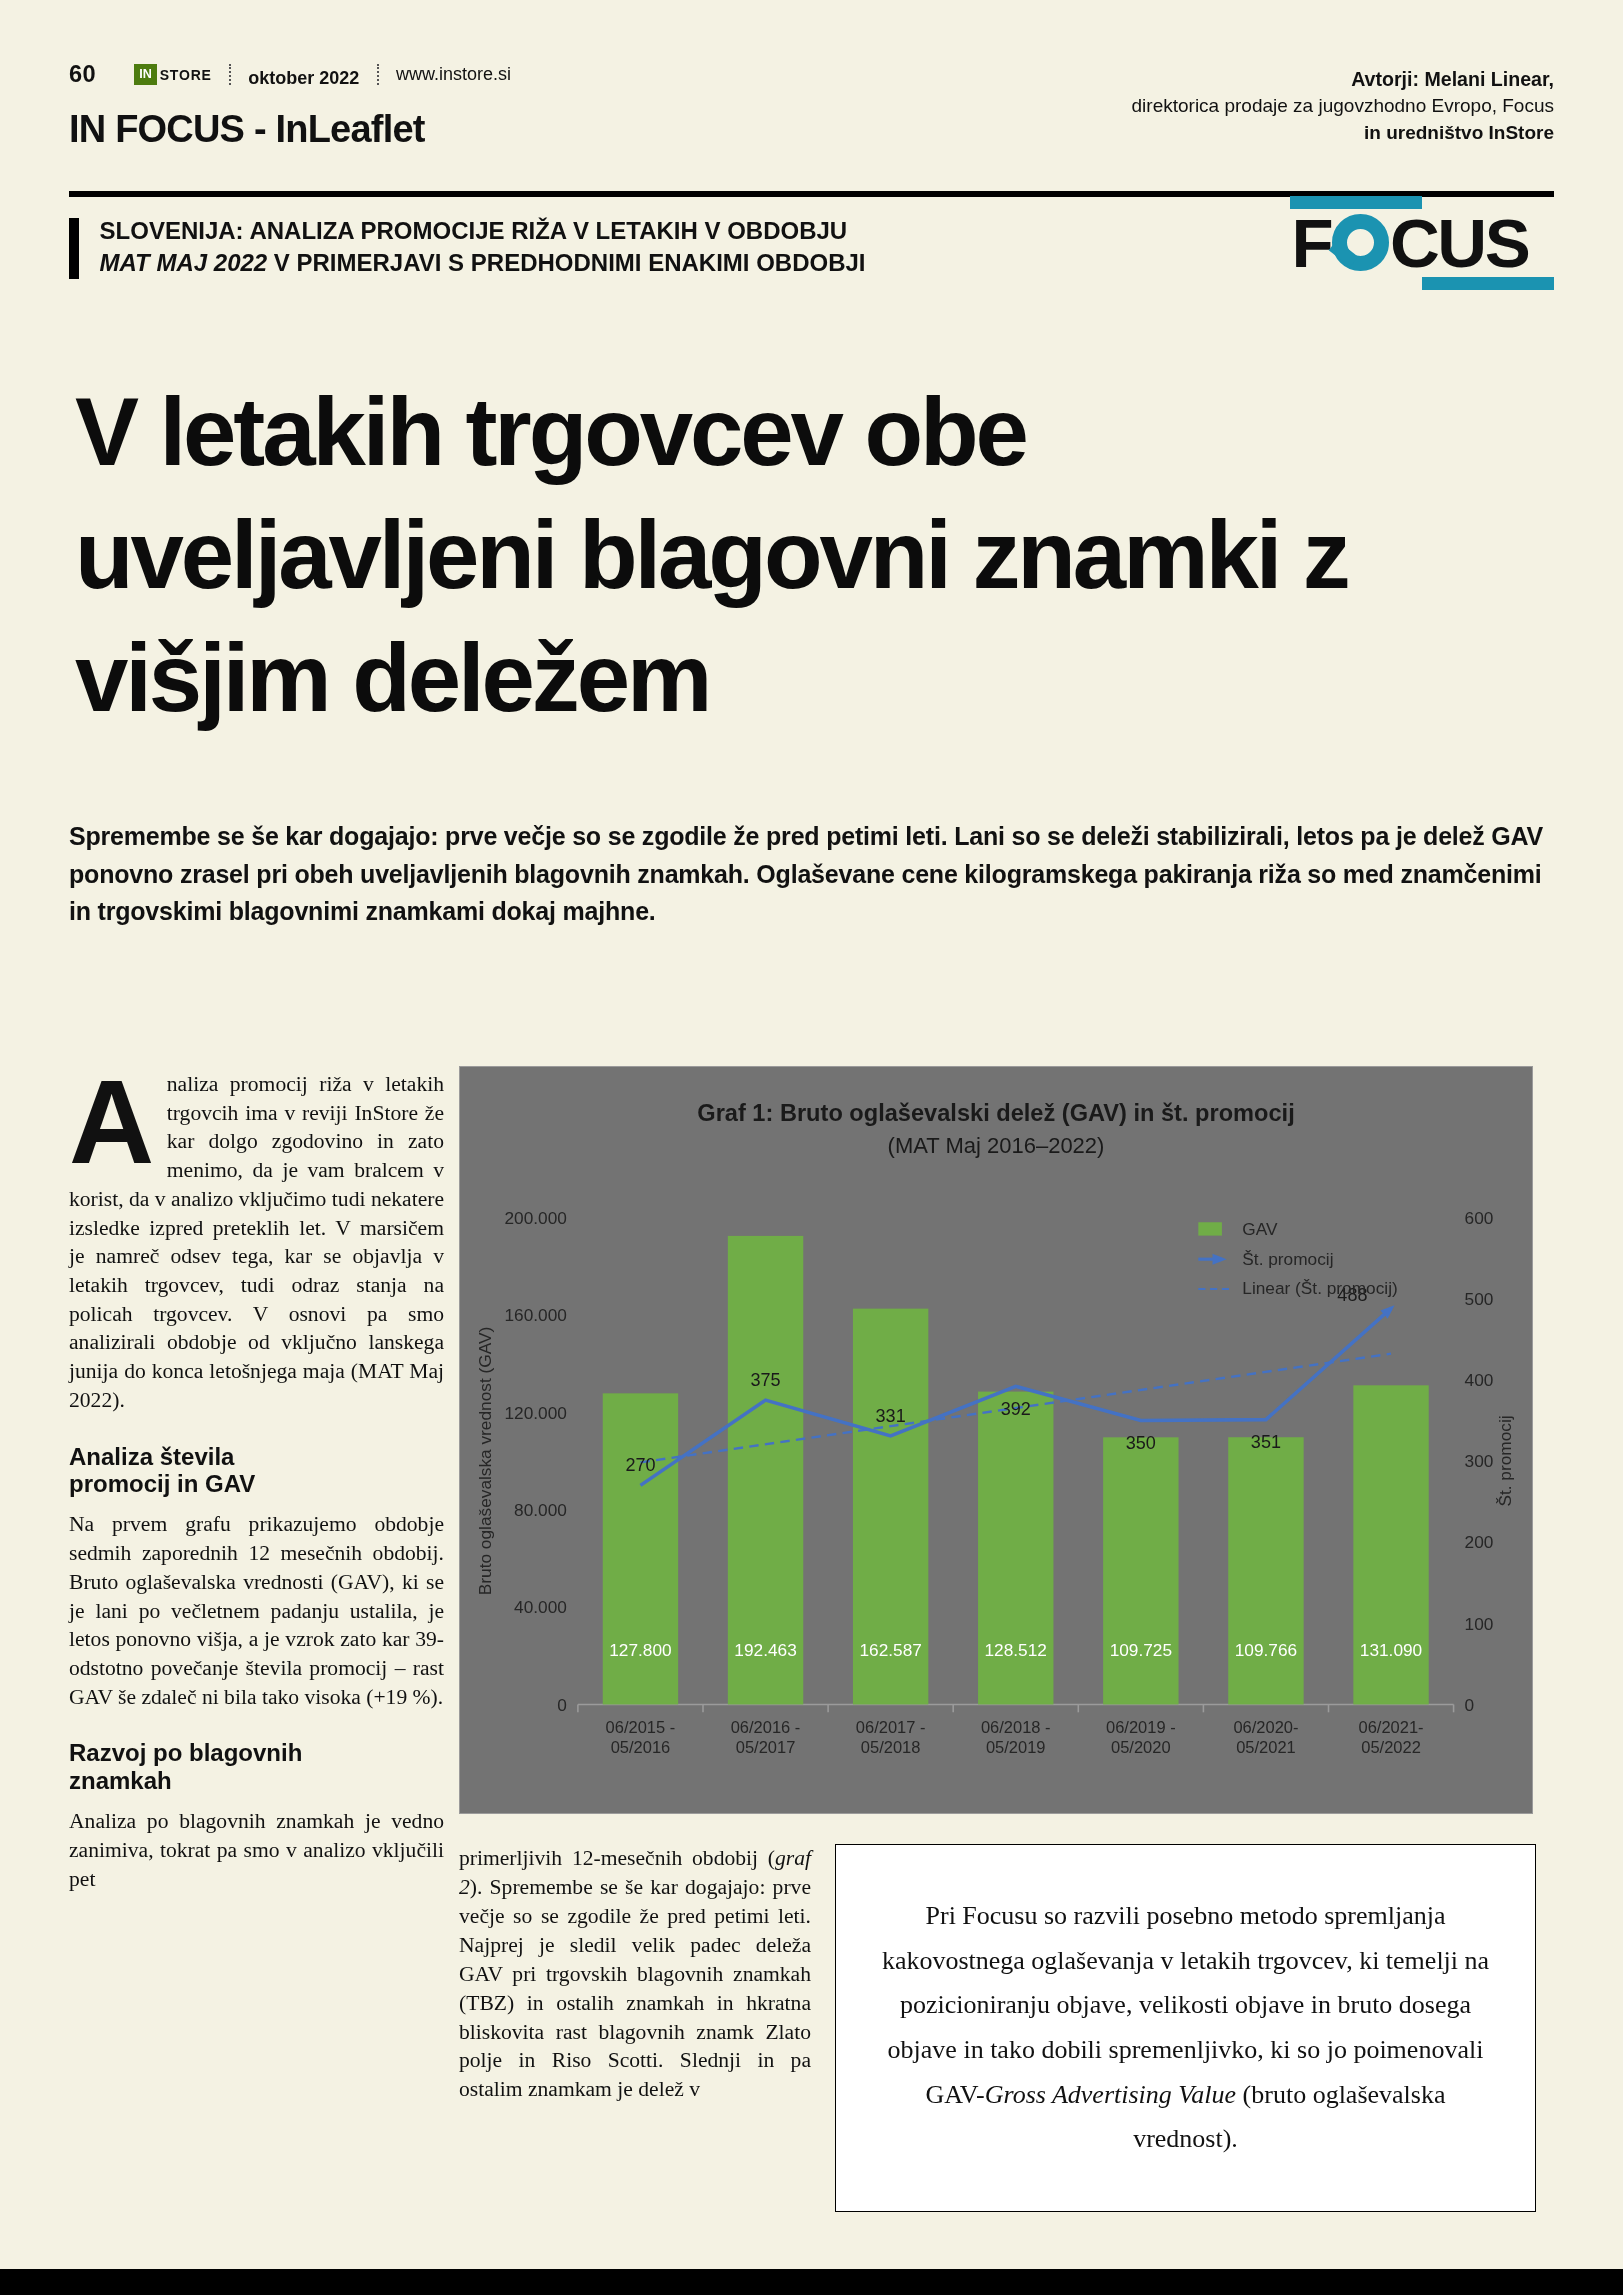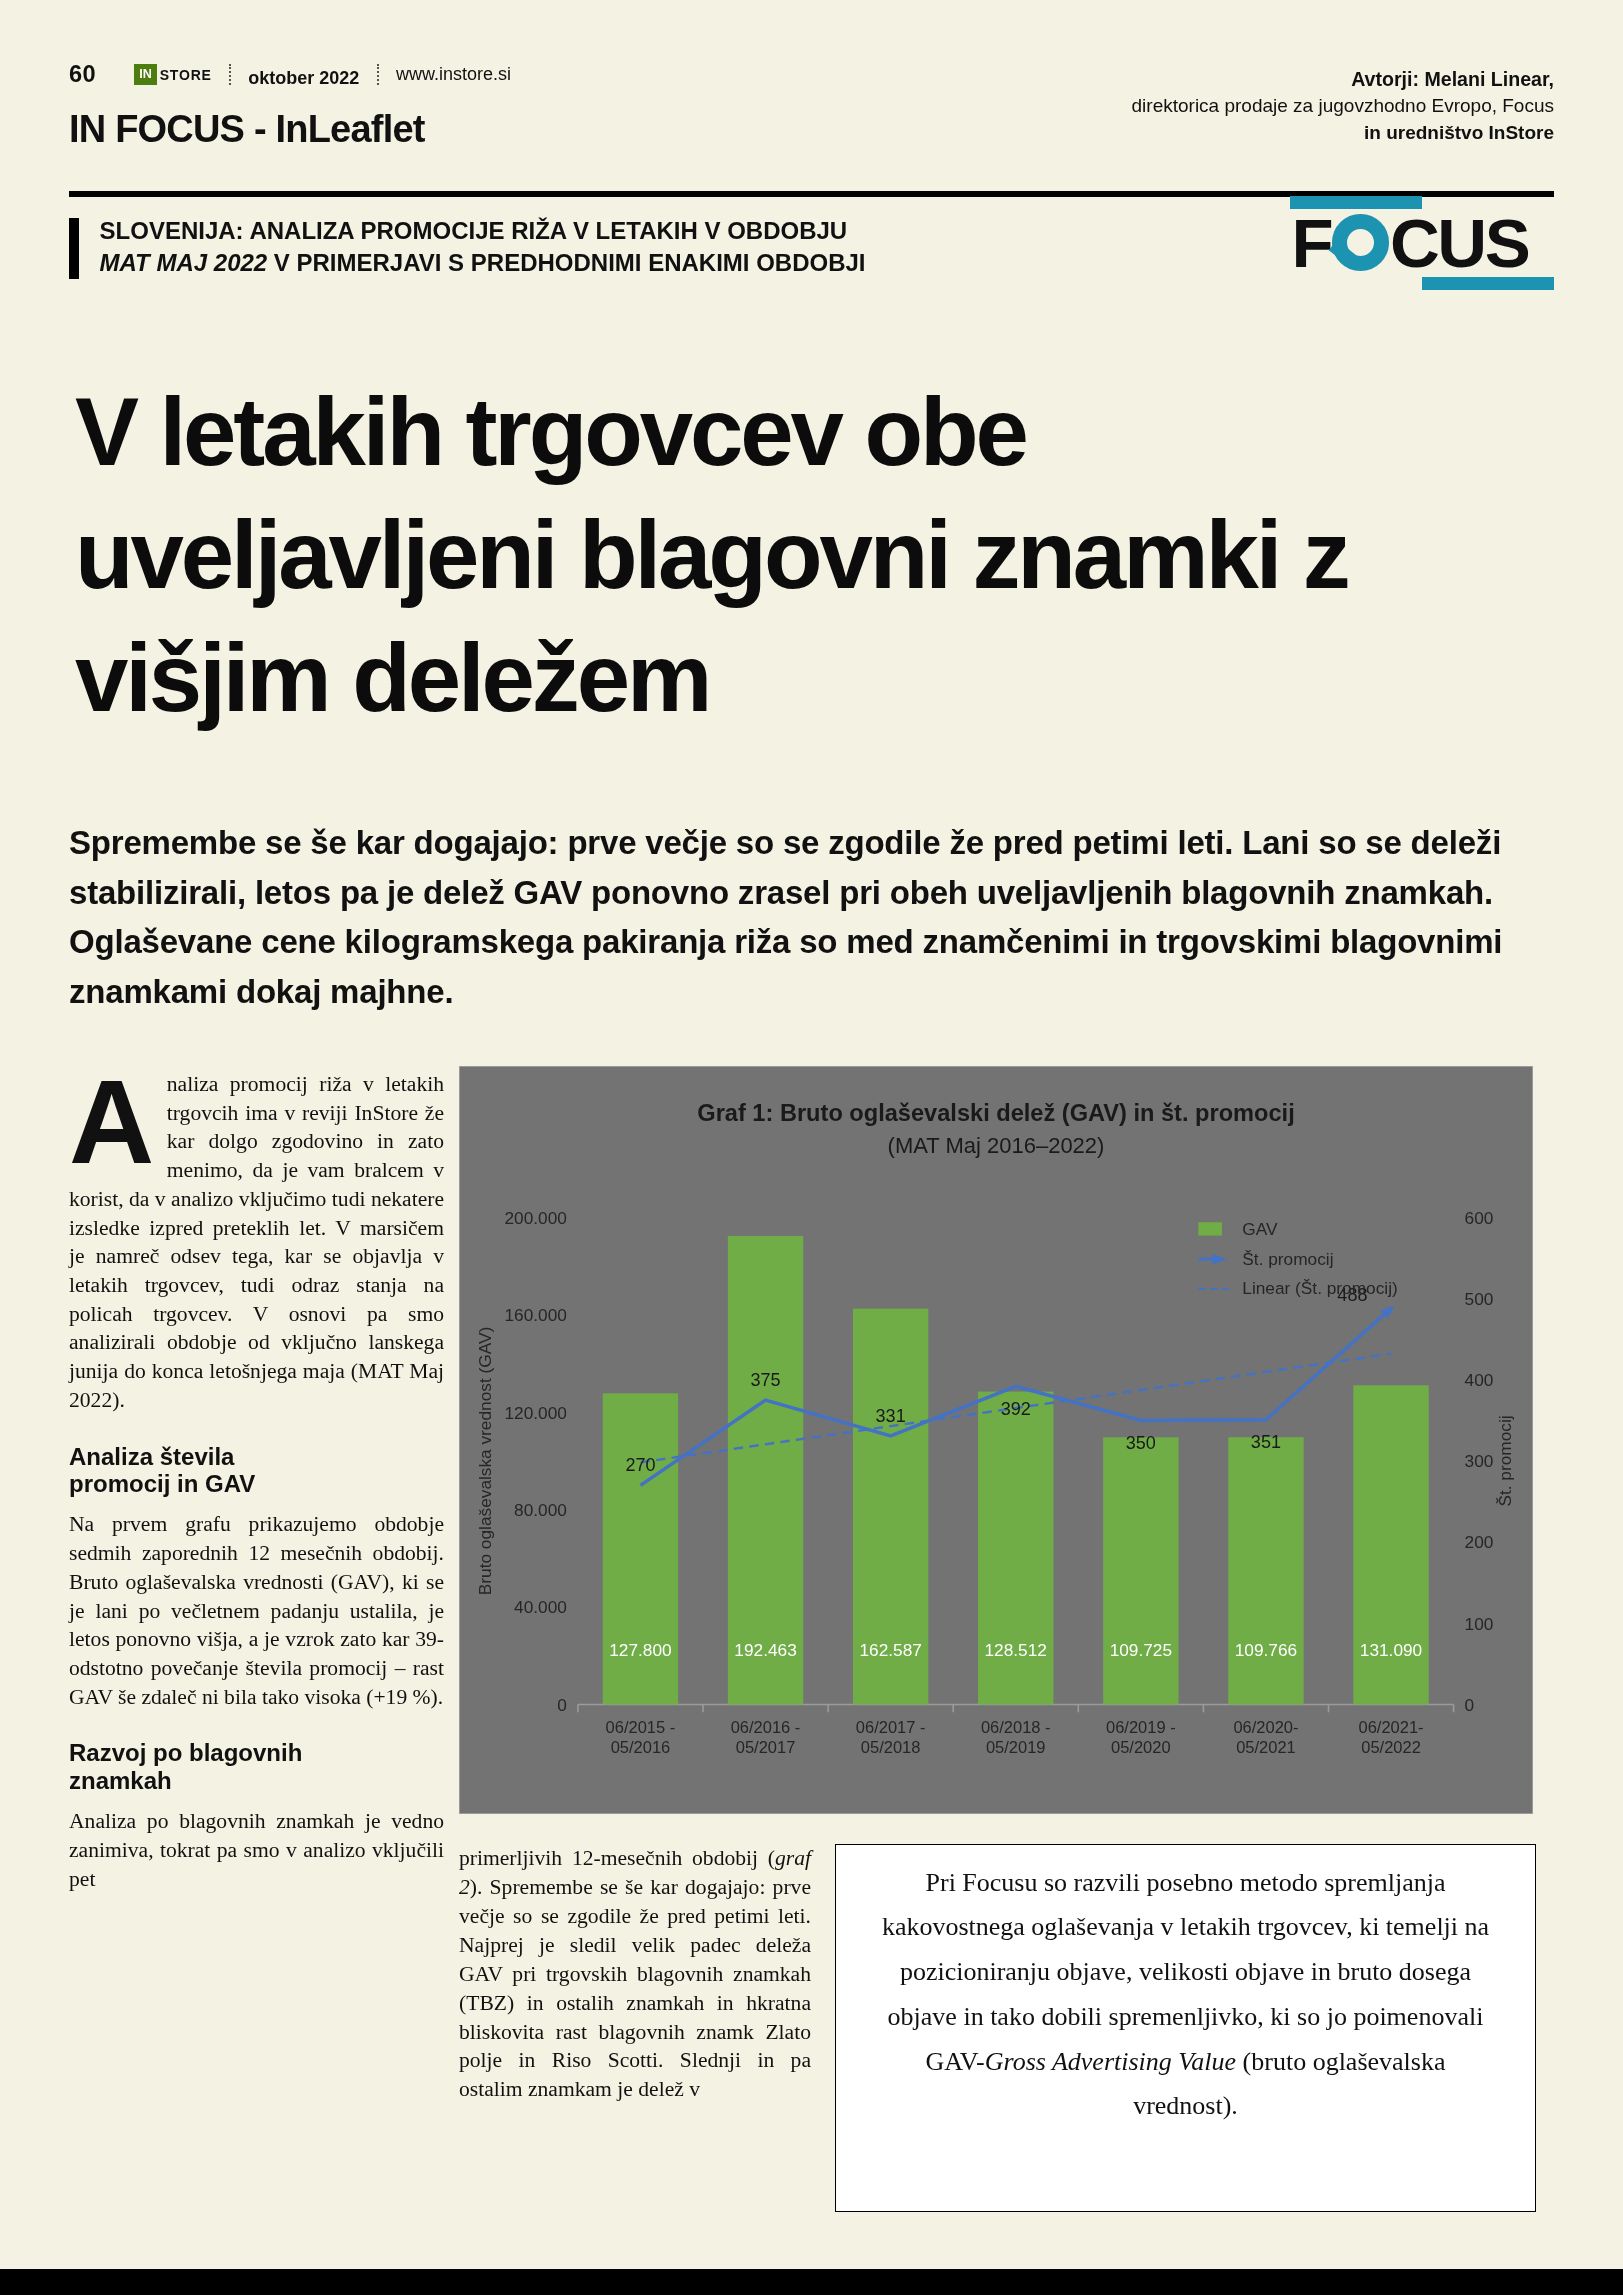--- a/index.html
+++ b/index.html
@@ -28,35 +28,35 @@
   .kicker-text{font-size:24px;font-weight:800;line-height:1.32;}
   
   .focus-logo{position:absolute;top:196px;right:69px;width:264px;height:94px;}
   .fl-bar-top{position:absolute;top:0;left:0;width:132px;height:12.6px;background:#1b93b1;}
   .fl-bar-bottom{position:absolute;bottom:0;right:0;width:132px;height:12.6px;background:#1b93b1;}
   .fl-word{position:absolute;top:12.6px;left:1.6px;font-size:69px;font-weight:800;letter-spacing:-2.4px;line-height:1;white-space:nowrap;}
   .fl-o{display:inline-block;width:57px;height:57px;border:15px solid #1b93b1;border-radius:50%;box-sizing:border-box;vertical-align:-4.7px;margin:0 0.8px;position:relative;}
   .fl-o-tail{position:absolute;width:27px;height:12.6px;background:#1b93b1;left:-17.3px;bottom:-3.1px;transform:rotate(38deg);}
   
   .headline{position:absolute;top:363px;left:67px;width:1288px;font-size:96px;font-weight:800;line-height:1.28;letter-spacing:-3.1px;color:#0c0c0c;}
-  .lead{position:absolute;top:818px;left:69px;width:1480px;font-size:33px;font-weight:700;line-height:1.5;letter-spacing:-0.2px;}
+  .lead{position:absolute;top:818px;left:69px;width:1480px;font-size:25px;font-weight:700;line-height:1.5;letter-spacing:-0.2px;}
   
   .left-col{position:absolute;top:1070px;left:69px;width:375px;font-family:"Liberation Serif",serif;font-size:21.6px;line-height:1.33;text-align:justify;}
   .dropcap{float:left;font-family:"Liberation Sans",sans-serif;font-weight:800;font-size:118px;line-height:0.76;padding:7.9px 12.6px 0 0;}
   .subhead{font-family:"Liberation Sans",sans-serif;font-weight:800;font-size:24px;line-height:1.15;margin:28px 0 12.6px;max-width:236px;text-align:left;}
   .body-para{margin:0 0 7.9px;}
   .mid-col{position:absolute;top:1844px;left:459px;width:352px;font-family:"Liberation Serif",serif;font-size:21.6px;line-height:1.34;text-align:justify;}
   
   .chart-box{position:absolute;top:1066px;left:459px;width:1074px;height:748px;background:#737373;border:0.8px solid #9b9b9b;box-sizing:border-box;}
   .chart-title{text-align:center;font-weight:700;font-size:23.6px;margin-top:33px;color:#1a1a1a;}
   .chart-subtitle{text-align:center;font-size:22px;margin-top:6.3px;color:#1a1a1a;}
   #chart-svg{display:block;margin-top:1.6px;font-family:"Liberation Sans",sans-serif;}
   
   .focus-box{position:absolute;top:1844px;left:835px;width:701px;height:368px;border:1.6px solid #000;background:#fff;box-sizing:border-box;
-    padding:15.7px 44px;display:flex;align-items:flex-start;}
+    padding:15.7px 44px;display:flex;align-items:center;}
   .focus-box-inner{width:100%;text-align:center;font-family:"Liberation Serif",serif;font-size:26px;line-height:1.72;}
   
   .footer-bar{position:absolute;left:0;top:2269px;width:1623px;height:27px;background:#000;}
 </style>
 </head>
 <body>
 
 <div class="masthead">
   <span class="page-number">60</span>
   <span class="logo-group">

